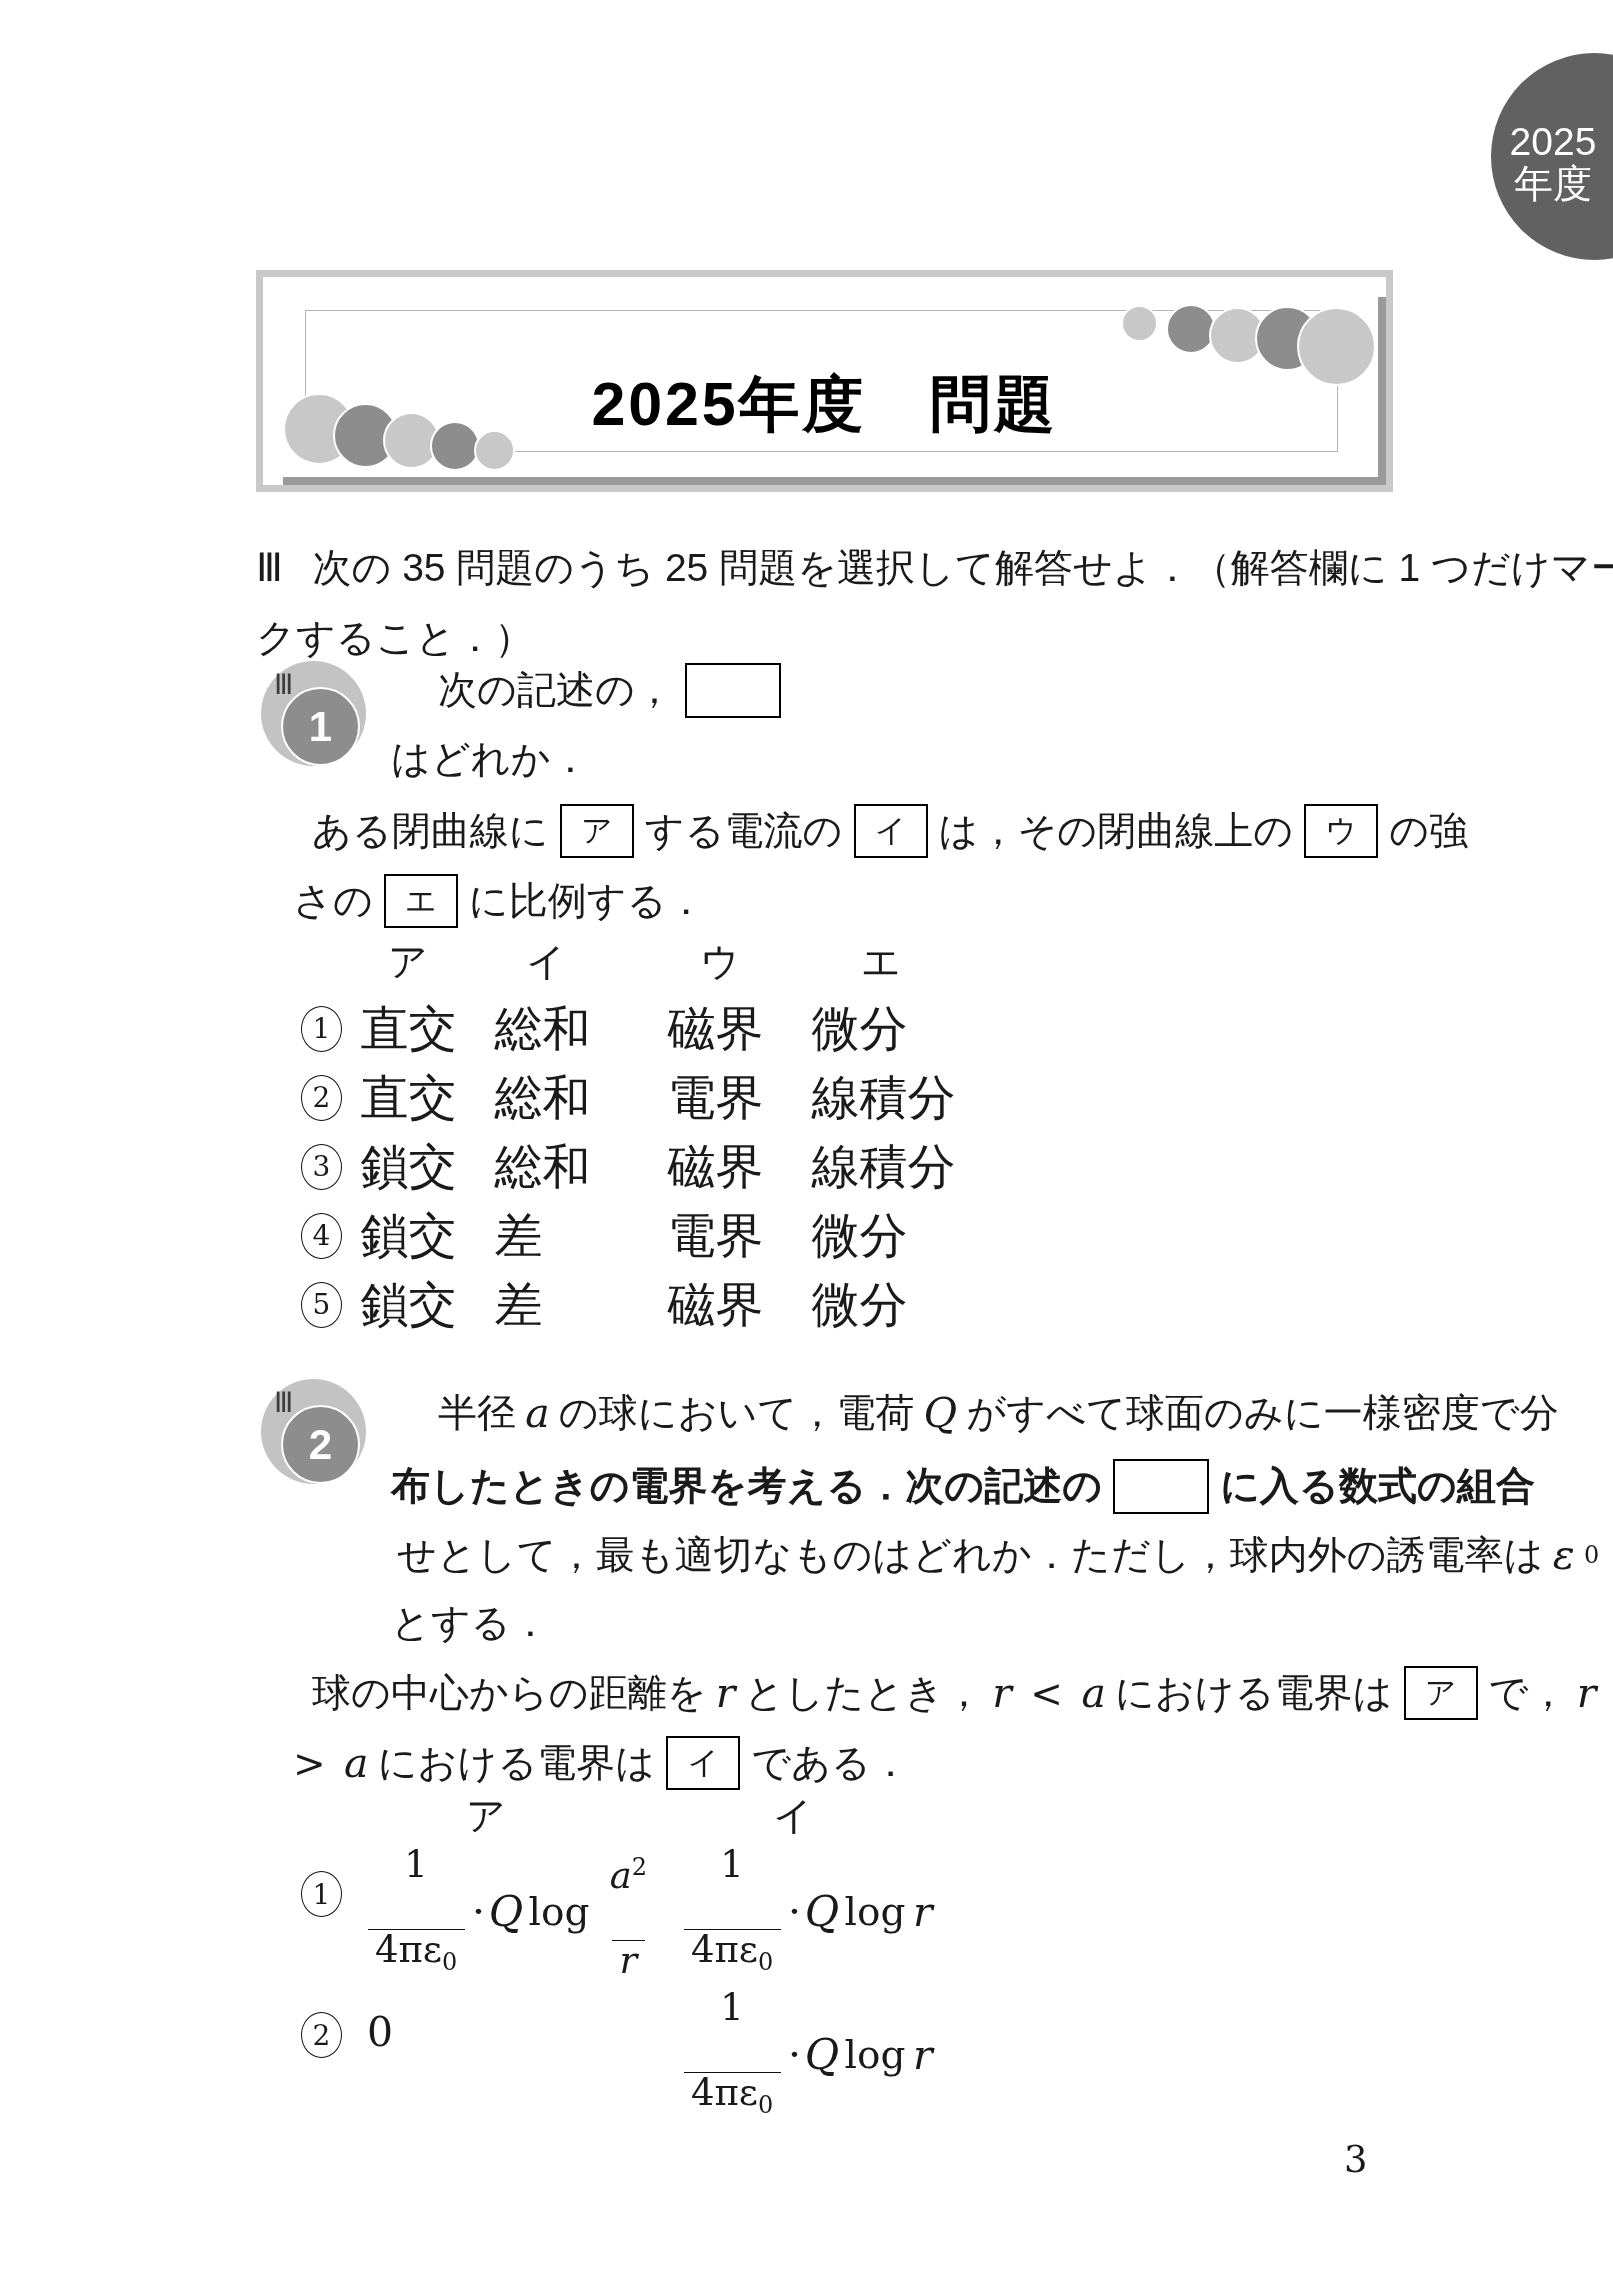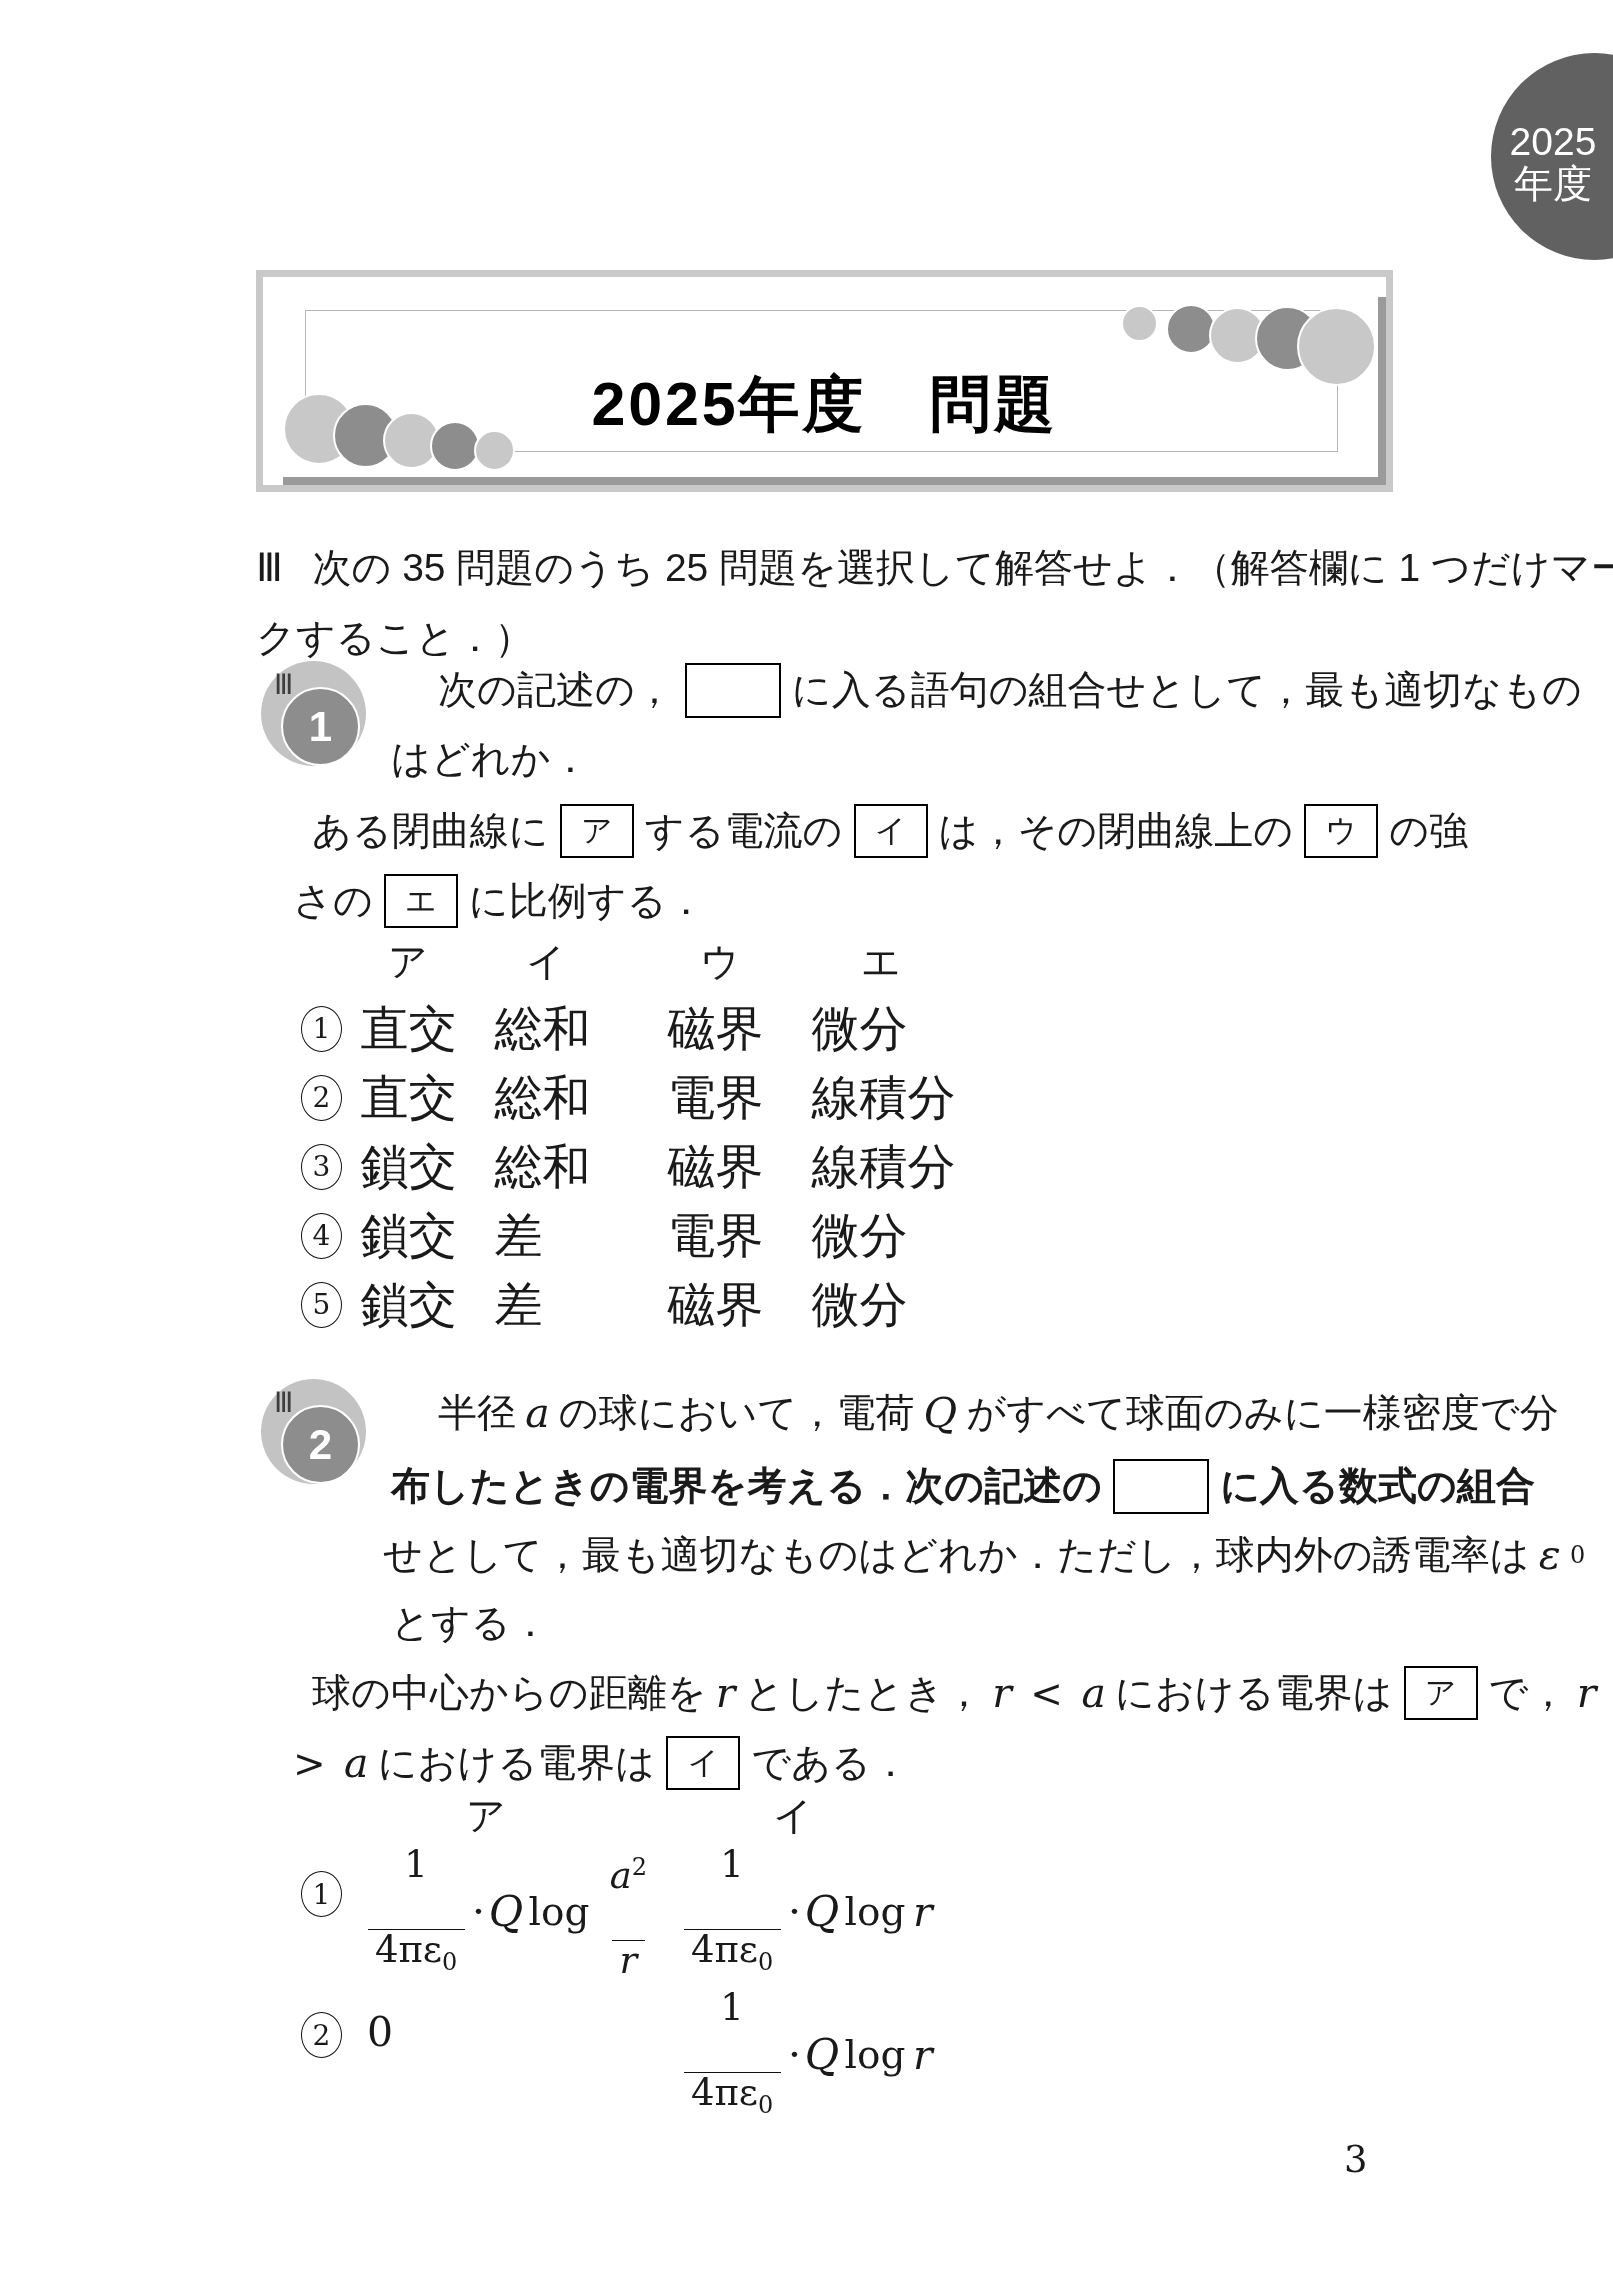--- a/index.html
+++ b/index.html
@@ -106,21 +106,20 @@
 
   <div class="qbadge" style="left:261px; top:661px;">
     <div class="big"></div>
     <div class="roman">Ⅲ</div>
     <div class="small">1</div>
   </div>
 
   <div class="line" style="left:438px; top:657px; height:66px;">
     <span class="t">次の記述の，</span>
     <span class="blank empty"></span>
-    <span class="t">に入る語句の組合せとして，最も適切なもの</span>
   </div>
   <div class="line" style="left:391px; top:731px; height:55px;">
     <span class="t">はどれか．</span>
   </div>
 
   <div class="line" style="left:312px; top:796px; height:70px;">
     <span class="t">ある閉曲線に</span>
     <span class="blank lbl"><span class="t">ア</span></span>
     <span class="t">する電流の</span>
     <span class="blank lbl"><span class="t">イ</span></span>
@@ -188,21 +187,21 @@
     <span class="var">a</span>
     <span class="t">の球において，電荷</span>
     <span class="var">Q</span>
     <span class="t">がすべて球面のみに一様密度で分</span>
   </div>
   <div class="line" style="left:391px; top:1451px; height:70px;font-weight:bold;">
     <span class="t">布したときの電界を考える．次の記述の</span>
     <span class="blank empty"></span>
     <span class="t">に入る数式の組合</span>
   </div>
-  <div class="line" style="left:383px; top:1525px; height:59px;">
+  <div class="line" style="left:397px; top:1525px; height:59px;">
     <span class="t">せとして，最も適切なものはどれか．ただし，球内外の誘電率は</span>
     <span class="var">ε</span><sub class="msub">0</sub>
   </div>
   <div class="line" style="left:391px; top:1593px; height:59px;text-align:center;">
     <span class="t">とする．</span>
   </div>
   <div class="line" style="left:312px; top:1658px; height:70px;">
     <span class="t">球の中心からの距離を</span>
     <span class="var">r</span>
     <span class="t">としたとき，</span>

